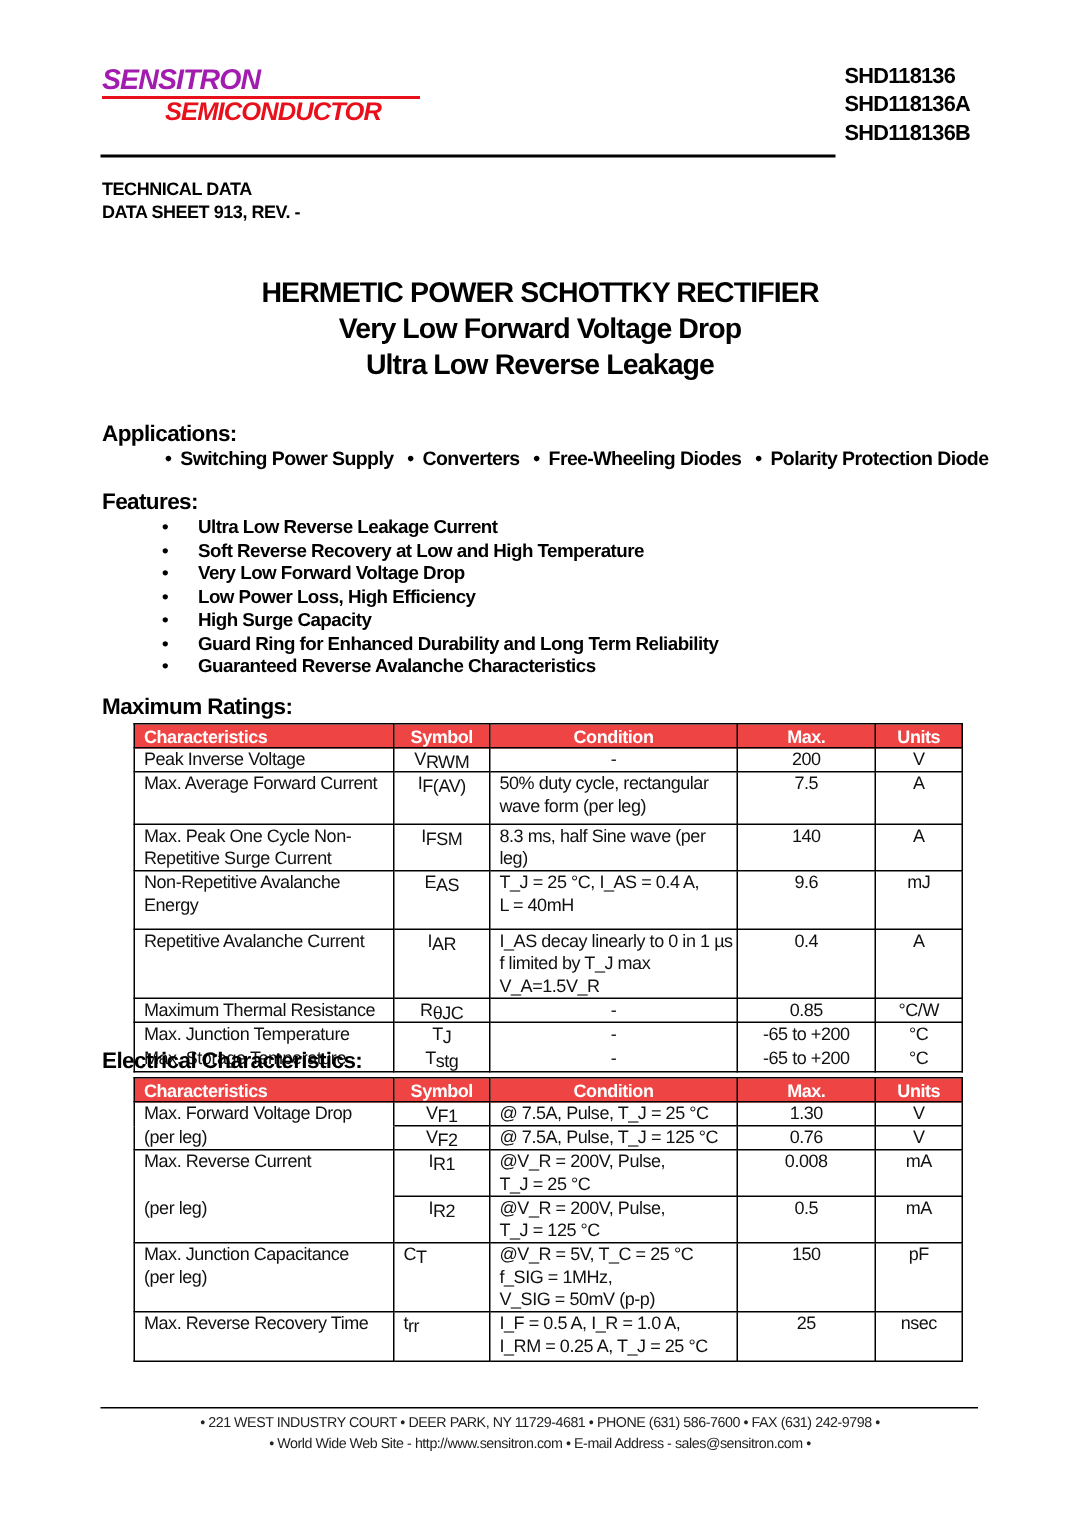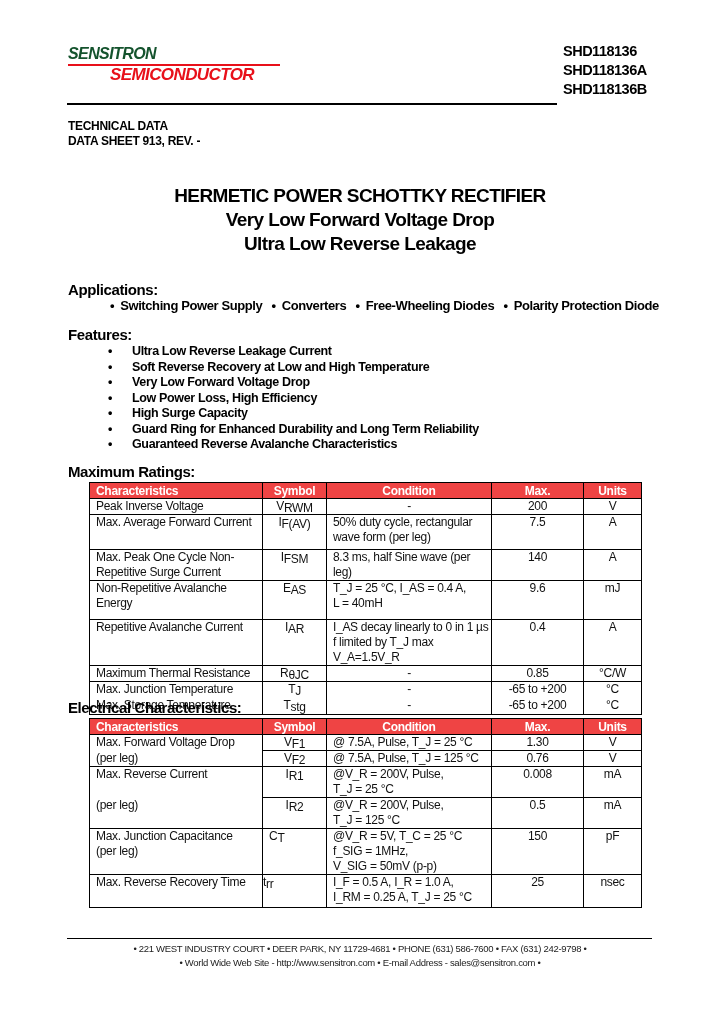--- a/index.html
+++ b/index.html
@@ -4,22 +4,22 @@
   <style>
     html, body { margin: 0; padding: 0; background: #ffffff; }
     body {
       width: 720px; height: 1012px; position: relative; overflow: hidden;
       font-family: "Liberation Sans", "DejaVu Sans", sans-serif; color: #000;
     }
     .abs { position: absolute; }
 
     
     .logo-line1 {
-      left: 68px; top: 45px; color: #14532d; font-weight: bold; font-style: italic;
-      font-size: 16px; letter-spacing: -0.6px; line-height: 18px;
+      left: 68px; top: 45px; color: #a21caf; font-weight: bold; font-style: italic;
+      font-size: 19px; letter-spacing: -0.6px; line-height: 18px;
     }
     .logo-rule { left: 68px; top: 64px; width: 212px; height: 2px; background: #e8101a; }
     .logo-line2 {
       left: 110px; top: 66px; color: #e8101a; font-weight: bold; font-style: italic;
       font-size: 17px; letter-spacing: -0.6px; line-height: 18px;
     }
     .partnos { left: 563px; top: 42px; font-weight: bold; font-size: 14.5px; line-height: 19px; letter-spacing: -0.5px; }
     .head-rule { left: 67px; top: 103px; width: 490px; height: 2px; background: #000; }
     .techdata { left: 68px; top: 119px; font-weight: bold; font-size: 12px; line-height: 15px; letter-spacing: -0.3px; }
 
@@ -259,21 +259,21 @@
           <div>@V_R = 5V, T_C = 25 °C</div>
           <div>f_SIG = 1MHz,</div>
           <div>V_SIG = 50mV (p-p)</div>
         </td>
     <td class="center">150</td>
     <td class="center">pF</td>
   </tr>
 
   <tr style="height:33px">
     <td>Max. Reverse Recovery Time</td>
-    <td class="sym" style="padding-left:0;"><span>t</span><sub>rr</sub></td>
+    <td class="sym" style="padding-left:6px;"><span>t</span><sub>rr</sub></td>
     <td>
           <div>I_F = 0.5 A, I_R = 1.0 A,</div>
           <div>I_RM = 0.25 A, T_J = 25 °C</div>
         </td>
     <td class="center">25</td>
     <td class="center">nsec</td>
   </tr>
 </tbody>
   </table>
 

